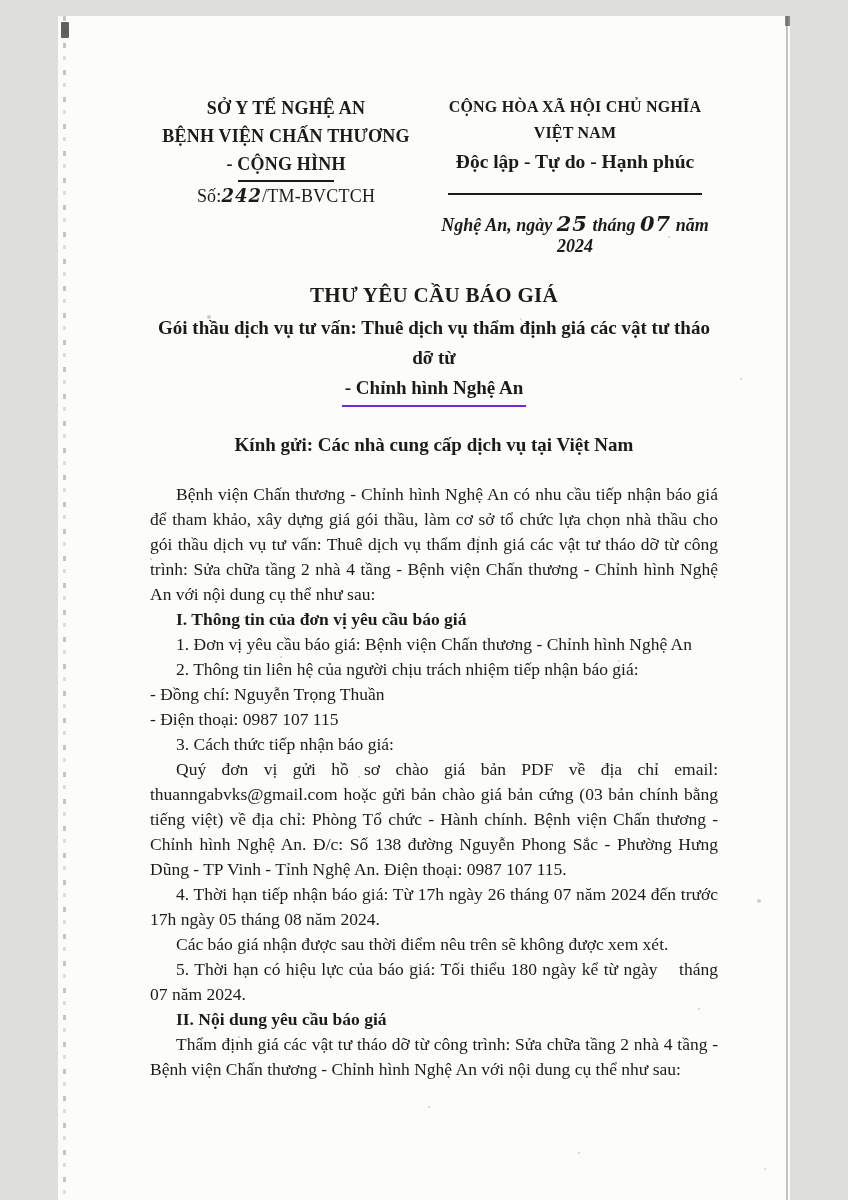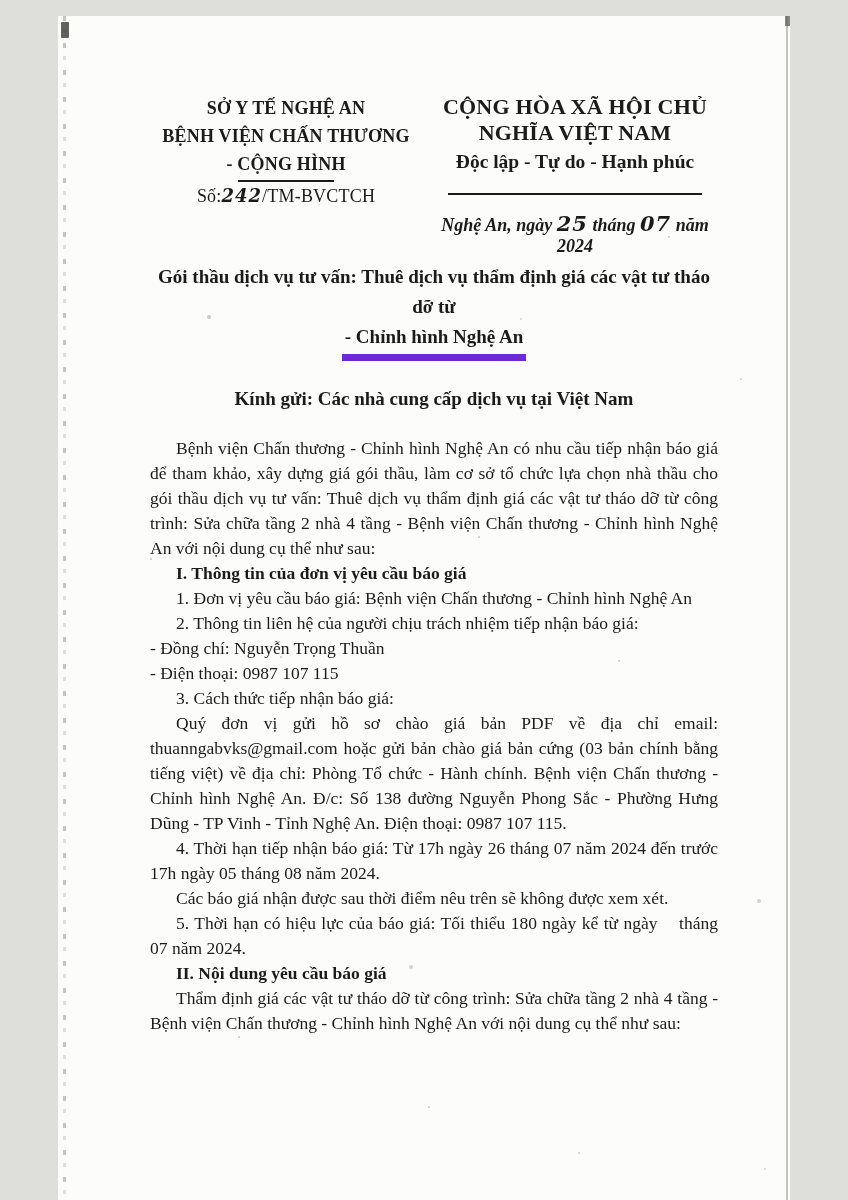--- a/index.html
+++ b/index.html
@@ -45,29 +45,29 @@
       706px 1152px 0 0 rgba(115,115,104,.3),352px 950px 0 1px rgba(115,115,104,.3),
       222px 640px 0 0 rgba(115,115,104,.35),682px 362px 0 0 rgba(115,115,104,.3);
   }
   
   .content{position:absolute;left:92px;right:72px;top:78px;}
   .header{display:flex;align-items:flex-start;}
   .header-left{width:272px;text-align:center;font-weight:bold;font-size:18px;line-height:28px;letter-spacing:.2px;}
   .org-rule{width:96px;border-top:2px solid #1b1b19;margin:2px auto 1px;}
   .doc-no{font-weight:normal;font-size:18px;line-height:26px;}
   .header-right{flex:1;text-align:center;padding-left:10px;}
-  .national{font-weight:bold;font-size:22px;line-height:26px;letter-spacing:.2px;}
+  .national{font-weight:bold;font-size:16px;line-height:26px;letter-spacing:.2px;}
   .motto{margin-top:5px;font-weight:bold;font-size:19.5px;}
   .motto-text{display:inline-block;border-bottom:2px solid #1b1b19;padding:0 8px 20px;}
   .dateline{margin-top:16px;font-style:italic;font-weight:bold;font-size:18px;}
   .hand{font-family:"DejaVu Serif",serif;font-style:italic;font-weight:bold;letter-spacing:1px;}
   .hand-big{font-size:21px;}
   .title{margin-top:26px;text-align:center;font-weight:bold;font-size:21px;letter-spacing:.3px;}
   .subtitle{text-align:center;font-weight:bold;font-size:19px;line-height:30px;margin-top:5px;}
-  .sub-underline{display:inline-block;border-bottom:7px solid #6d28d9;padding:0 3px 2px;}
+  .sub-underline{display:inline-block;border-bottom:2px solid #6d28d9;padding:0 3px 2px;}
   .salutation{text-align:center;font-weight:bold;font-size:19px;margin-top:27px;}
   .body-text{margin-top:26px;font-size:17.5px;line-height:25px;}
   .body-text p{margin:0;}
   .indent{text-indent:26px;}
   .justify{text-align:justify;}
   .bold{font-weight:bold;}
 </style>
 </head>
 <body>
 
@@ -96,20 +96,21 @@
         <div class="dateline">
           <span>Nghệ An, ngày</span>
           <span class="hand hand-big">25</span>
           <span>tháng</span>
           <span class="hand hand-big">07</span>
           <span>năm 2024</span>
         </div>
       </div>
     </div>
 
+    <div class="title">THƯ YÊU CẦU BÁO GIÁ</div>
     <div class="subtitle">
       <div>Gói thầu dịch vụ tư vấn: Thuê dịch vụ thẩm định giá các vật tư tháo dỡ từ</div>
       <div><span class="sub-underline">- Chỉnh hình Nghệ An</span></div>
     </div>
 
     <div class="salutation">Kính gửi: Các nhà cung cấp dịch vụ tại Việt Nam</div>
 
     <div class="body-text">
       <p class="indent justify">Bệnh viện Chấn thương - Chỉnh hình Nghệ An có nhu cầu tiếp nhận báo giá để tham khảo, xây dựng giá gói thầu, làm cơ sở tổ chức lựa chọn nhà thầu cho gói thầu dịch vụ tư vấn: Thuê dịch vụ thẩm định giá các vật tư tháo dỡ từ công trình: Sửa chữa tầng 2 nhà 4 tầng - Bệnh viện Chấn thương - Chỉnh hình Nghệ An với nội dung cụ thể như sau:</p>
       <p class="indent bold">I. Thông tin của đơn vị yêu cầu báo giá</p>

